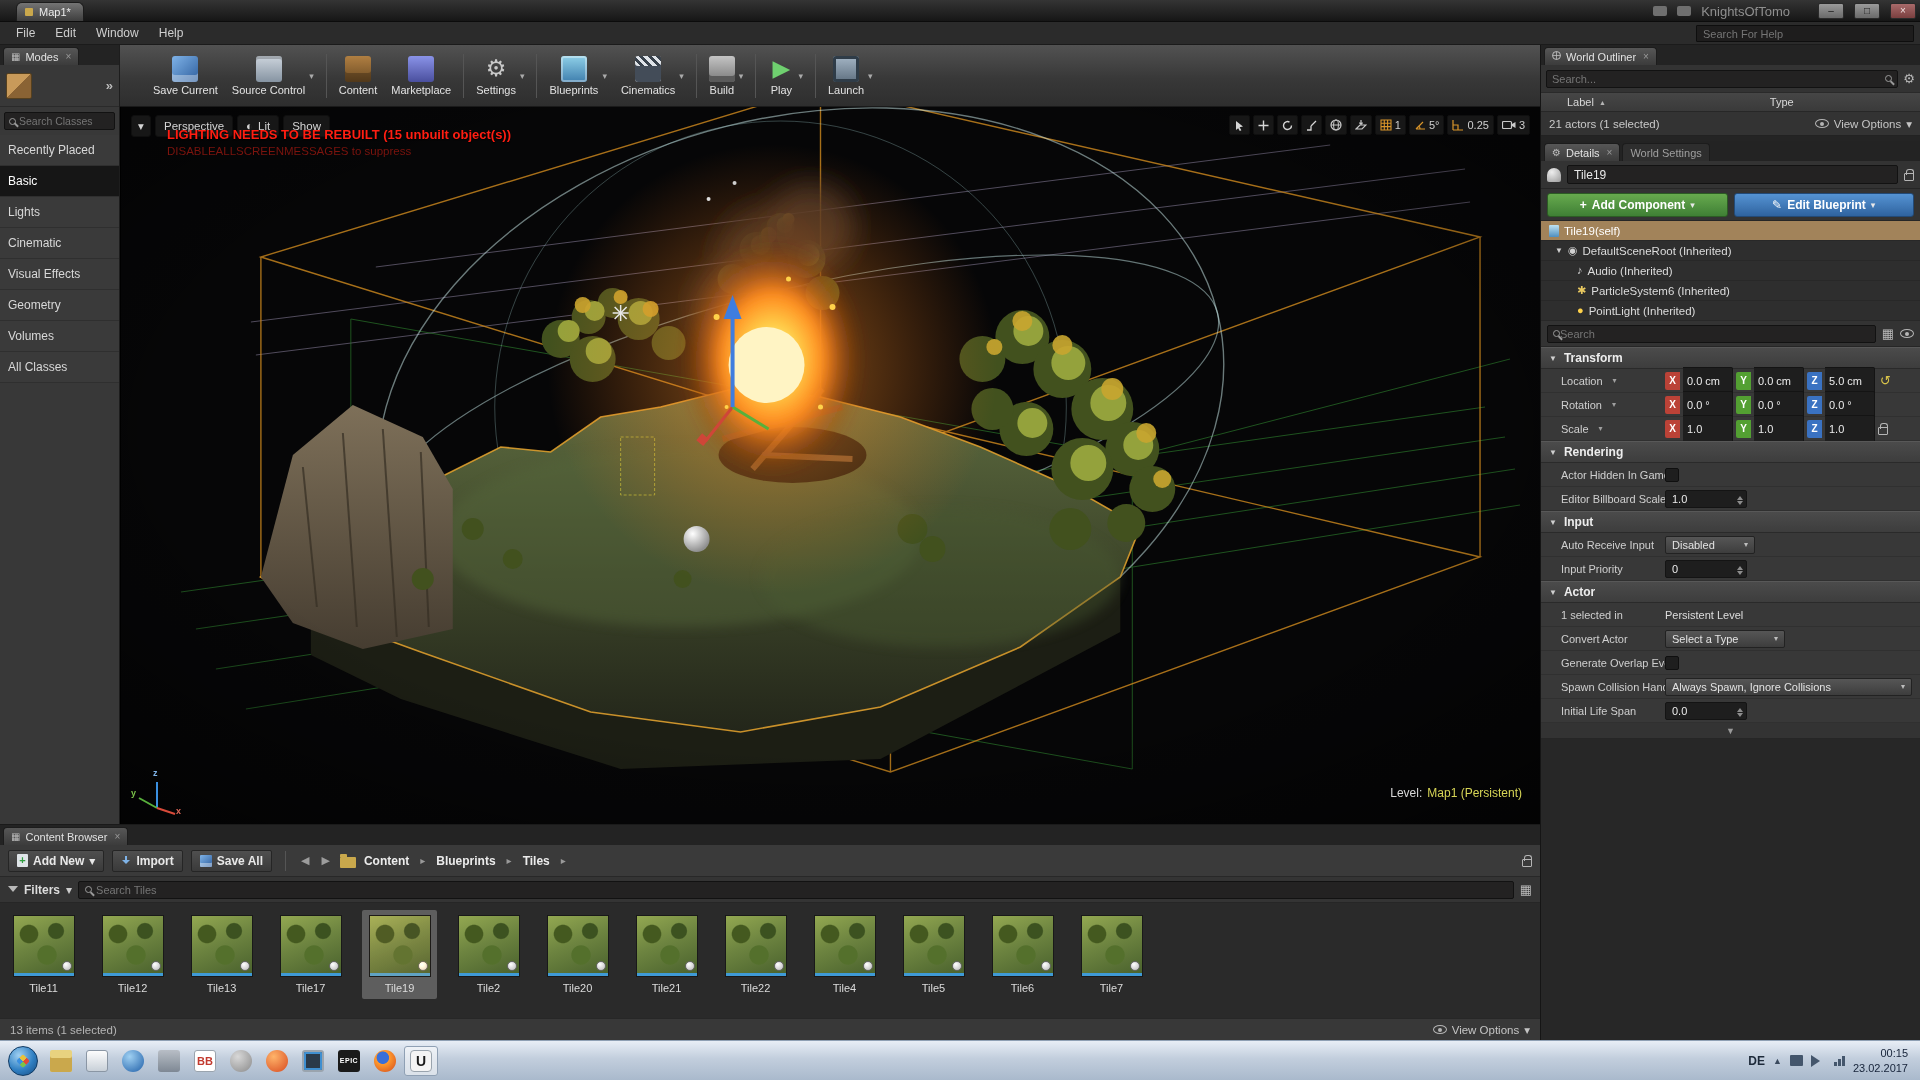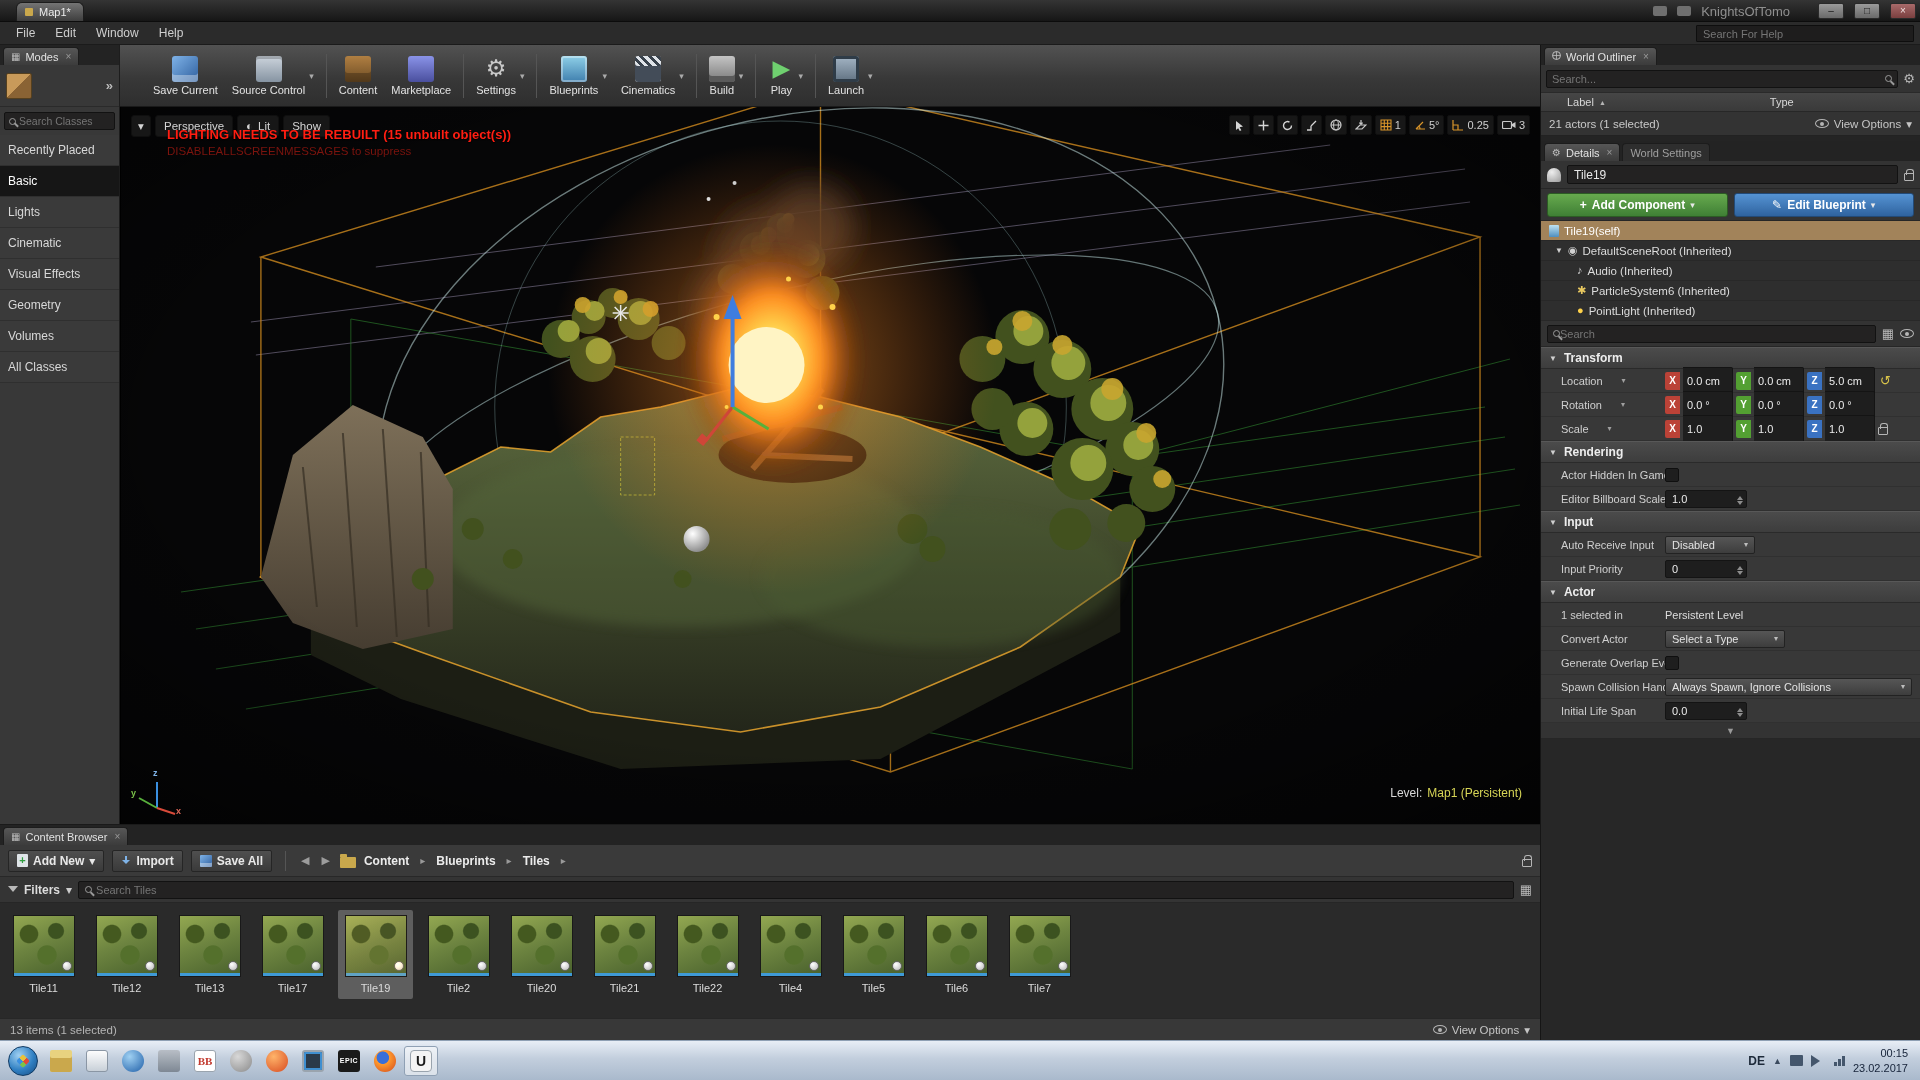--- a/index.html
+++ b/index.html
@@ -95,21 +95,21 @@
 .folder{width:16px;height:11px;background:#c9a84c;border-radius:1px;position:relative;margin-top:3px;}
 .folder::before{content:"";position:absolute;top:-3px;left:0;width:7px;height:3px;background:#c9a84c;border-radius:1px 1px 0 0;}
 .crumb{color:#ececec;font-size:12px;font-weight:bold;}
 .crumb-sep{color:#9a9a9a;font-size:10px;padding:0 3px;}
 .lock{width:10px;height:8px;border:1px solid #b5b5b5;border-radius:1px;position:relative;margin-top:5px;flex-shrink:0;}
 .lock::before{content:"";position:absolute;top:-5px;left:1px;width:6px;height:5px;border:1px solid #b5b5b5;border-bottom:none;border-radius:3px 3px 0 0;}
 .cb-filter{height:26px;background:#343434;border-bottom:1px solid #262626;display:flex;align-items:center;gap:6px;padding:0 8px;}
 .funnel{width:0;height:0;border:5px solid transparent;border-top:6px solid #b9b9b9;margin-top:4px;}
 .cb-search{flex:1;height:18px;background:#232222;border:1px solid #121212;border-radius:2px;display:flex;align-items:center;padding:0 6px;gap:4px;}
 .cb-search input{flex:1;background:transparent;border:none;color:#ccc;font-size:11px;}
-.cb-assets{flex:1;background:#2a2a2a;display:flex;align-items:flex-start;padding:7px 6px;gap:8px;overflow:hidden;}
+.cb-assets{flex:1;background:#2a2a2a;display:flex;align-items:flex-start;padding:7px 6px;gap:14px;overflow:hidden;}
 .asset{width:75px;display:flex;flex-direction:column;align-items:center;padding:5px 2px;border-radius:2px;}
 .asset.selected{background:#5e5e5e;}
 .thumb{width:62px;height:62px;border:1px solid #191919;position:relative;background:
  radial-gradient(circle at 25% 30%, #44591f 0 14%, transparent 16%),
  radial-gradient(circle at 70% 25%, #3c5220 0 12%, transparent 14%),
  radial-gradient(circle at 55% 65%, #54702c 0 18%, transparent 20%),
  linear-gradient(158deg,#93a851 0%,#6d8440 45%,#48602c 100%);}
 .asset.selected .thumb{filter:sepia(.35) saturate(1.25) brightness(1.02);}
 .thumb .bstrip{position:absolute;left:0;right:0;bottom:0;height:3px;background:#3f9ad6;}
 .thumb .dot{position:absolute;right:2px;bottom:5px;width:10px;height:10px;border-radius:50%;background:radial-gradient(circle at 35% 30%,#fff,#b8b8b8);border:1px solid #666;}
@@ -144,21 +144,21 @@
 .exp{font-size:8px;color:#cfcfcf;}
 .cico{font-size:11px;line-height:1;}
 .det-search{height:26px;display:flex;align-items:center;gap:6px;padding:0 6px;background:#333;border-bottom:1px solid #262626;}
 .det-search .sin{flex:1;height:18px;background:#232222;border:1px solid #121212;border-radius:2px;display:flex;align-items:center;padding:0 5px;}
 .det-search input{flex:1;min-width:0;background:transparent;border:none;color:#ccc;font-size:11px;}
 .sec-head{height:22px;display:flex;align-items:center;gap:7px;padding-left:8px;background:linear-gradient(#4b4b4b,#3d3d3d);border-top:1px solid #585858;border-bottom:1px solid #2a2a2a;font-weight:bold;font-size:12px;color:#ededed;}
 .sec-head .exp{font-size:8px;}
 .prop-row{display:flex;align-items:center;height:24px;padding-left:20px;background:#383838;border-bottom:1px solid #303030;}
 .prop-label{width:104px;font-size:11px;color:#cfcfcf;flex-shrink:0;white-space:nowrap;overflow:hidden;}
 .prop-val{display:flex;align-items:center;gap:3px;flex:1;padding-right:8px;}
-.row-cap{display:flex;align-items:center;gap:19px;width:104px;flex-shrink:0;font-size:11px;color:#cfcfcf;}
+.row-cap{display:flex;align-items:center;gap:10px;width:104px;flex-shrink:0;font-size:11px;color:#cfcfcf;}
 .row-cap .dd-caret{font-size:8px;color:#9f9f9f;}
 .ax{width:15px;height:18px;display:flex;align-items:center;justify-content:center;font-size:10px;font-weight:bold;color:#fff;border-radius:2px 0 0 2px;flex-shrink:0;}
 .ax-x{background:#bb4237;} .ax-y{background:#53a032;} .ax-z{background:#3a72c2;}
 .nf{height:28px;min-width:50px;background:#1e1e1e;border:1px solid #141414;border-left:none;color:#ebebeb;font-size:11px;display:flex;align-items:center;padding:0 4px;border-radius:0 2px 2px 0;}
 .reset-ico{color:#d8c34a;font-size:13px;margin-left:2px;}
 .spin{position:relative;height:18px;width:82px;background:#1e1e1e;border:1px solid #141414;color:#ebebeb;font-size:11px;display:flex;align-items:center;padding:0 6px;border-radius:2px;}
 .spin .arr{position:absolute;right:3px;top:2px;display:flex;flex-direction:column;gap:1px;}
 .spin .arr i{display:block;width:0;height:0;border:3px solid transparent;}
 .spin .arr i.u{border-bottom:4px solid #8d8d8d;}
 .spin .arr i.d{border-top:4px solid #8d8d8d;}
@@ -173,21 +173,21 @@
 .taskbar{height:40px;background:linear-gradient(#e8eef6,#c2cedd 45%,#a9b9cc);border-top:1px solid #8fa0b4;display:flex;align-items:center;gap:2px;padding:0 4px;}
 .start-orb{width:30px;height:30px;border-radius:50%;background:radial-gradient(circle at 35% 30%,#9fd0f2,#2f7fc2 55%,#164a80);border:1px solid #0f3a64;margin:0 4px;display:flex;align-items:center;justify-content:center;}
 .start-orb .flag{width:12px;height:12px;background:conic-gradient(#e04a3a 0 25%,#7ac24a 0 50%,#3a8fe0 0 75%,#e8c23a 0 100%);border-radius:2px;transform:rotate(45deg) scale(.8);}
 .task-ico{width:34px;height:30px;display:flex;align-items:center;justify-content:center;border-radius:3px;}
 .task-ico.active{background:rgba(255,255,255,.55);border:1px solid #8fa0b4;}
 .mini{width:22px;height:22px;border-radius:3px;display:flex;align-items:center;justify-content:center;font-weight:bold;}
 .mi-explorer{background:#e8d27f;box-shadow:inset 0 -14px 0 #caa84c;border-radius:2px;}
 .mi-window{background:linear-gradient(#fdfdfd,#c8d0d8);border:1px solid #8a96a4;}
 .mi-bluecircle{border-radius:50%;background:radial-gradient(circle at 35% 30%,#9fd0f2,#1f5fa8);}
 .mi-gray{background:linear-gradient(#b8bec6,#7e8894);}
-.mi-bb{background:#fff;color:#c23a2f;font-size:11px;border:1px solid #9aa4ae;font-family:Liberation Serif, serif;}
+.mi-bb{background:#fff;color:#c23a2f;font-size:11px;border:1px solid #9aa4ae;}
 .mi-gimp{border-radius:50%;background:radial-gradient(circle at 35% 30%,#d8d8d8,#8a8a8a);}
 .mi-orange{border-radius:50%;background:radial-gradient(circle at 35% 30%,#ffb46a,#d84a1f);}
 .mi-monitor{background:#2a3a4a;border:2px solid #9aa4ae;box-shadow:inset 0 0 0 2px #3f8fd0;}
 .mi-epic{background:#1a1a1a;color:#fff;font-size:7px;letter-spacing:.5px;}
 .mi-firefox{border-radius:50%;background:radial-gradient(circle at 40% 35%,#3a6fd8 0 30%,#ff9a2e 34%,#d8541f 90%);}
 .mi-ue{background:#f4f4f4;color:#1a1a1a;font-size:14px;border:1px solid #9aa4ae;border-radius:4px;}
 .tray{margin-left:auto;display:flex;align-items:center;gap:8px;padding-right:8px;color:#1d2a3a;}
 .tray .lang{font-size:12px;font-weight:bold;}
 .tray .tcaret{font-size:9px;color:#3a4a5e;}
 .tray-mini{width:13px;height:11px;background:#44566c;border-radius:1px;}

